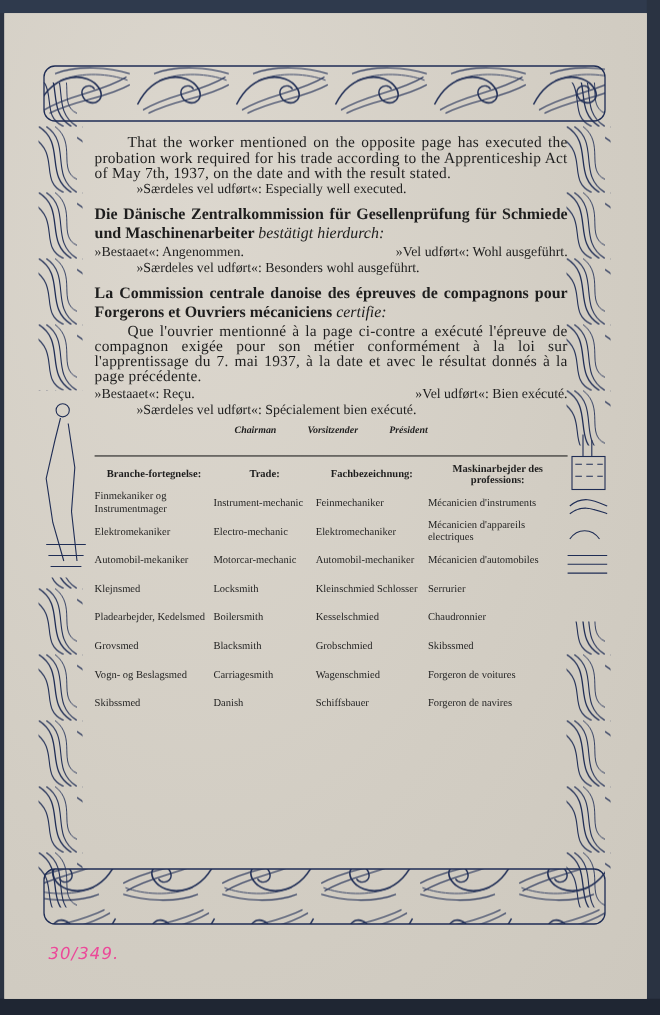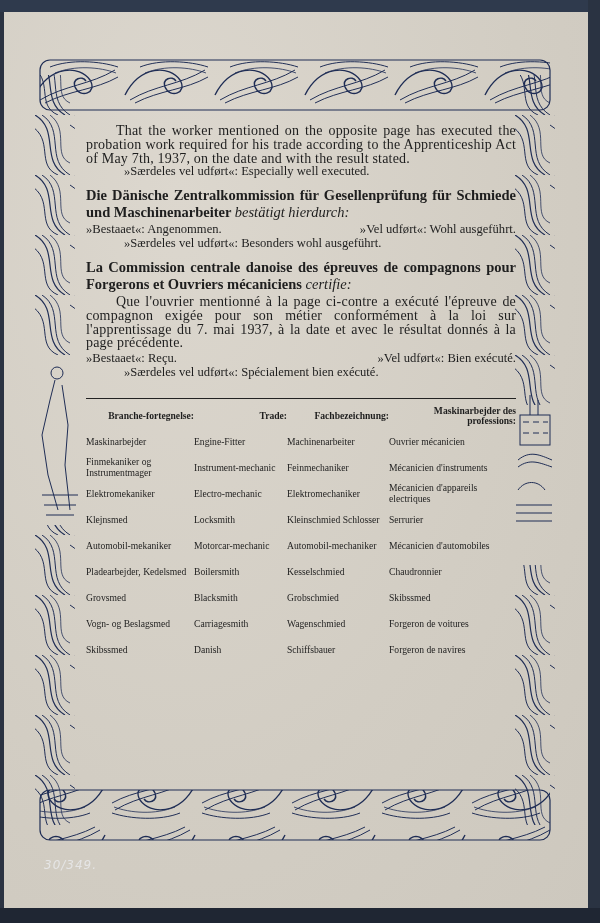--- a/index.html
+++ b/index.html
@@ -35,28 +35,28 @@
     text-indent: 30px; letter-spacing: 0.2px;
   }
   .res { font-size: 12.6px; line-height: 13.8px; margin: 2px 0 0 0; position: relative; height: 14px; }
   .res .l { position: absolute; left: 0; }
   .res .r { position: absolute; right: 0; }
   .res2 { font-size: 12.6px; line-height: 13.8px; margin: 0 0 0 38px; }
   .gap { height: 8px; }
   .sig { font-size: 9px; font-style: italic; font-weight: bold; text-align: center; margin-top: 6px; word-spacing: 26px; }
   .rule { border-top: 1.5px solid #222; margin: 18px 0 0 0; }
   table.trades { width: 430px; border-collapse: collapse; margin-top: 5px; font-size: 9.6px; line-height: 10.5px; }
-  table.trades th { text-align: right; font-weight: bold; vertical-align: middle; padding: 2px 0; }
+  table.trades th { text-align: center; font-weight: bold; vertical-align: middle; padding: 2px 0; }
   table.trades td { vertical-align: middle; padding: 2px 0; height: 22px; }
   table.trades td.c1, table.trades th.c1 { width: 108px; }
   table.trades td.c2, table.trades th.c2 { width: 93px; }
   table.trades td.c3, table.trades th.c3 { width: 102px; }
   .handnote {
     position: absolute; left: 44px; top: 858px; font-family: "DejaVu Sans", sans-serif;
-    font-style: italic; font-size: 12px; color: #e5e5e5; letter-spacing: 1px;
+    font-style: italic; font-size: 15px; color: #ec4899; letter-spacing: 1px;
   }
 </style>
 </head>
 <body>
 
 <div class="cover-top"></div>
 <div class="cover-right"></div>
 <div class="cover-bottom"></div>
 
 <div class="page"></div>
@@ -137,64 +137,59 @@
       <i>certifie:</i>
     </p>
     <p class="para">Que l'ouvrier mentionné à la page ci-contre a exécuté l'épreuve de compagnon exigée pour son métier conformément à la loi sur l'apprentissage du 7. mai 1937, à la date et avec le résultat donnés à la page précédente.</p>
     <div class="res">
       <span class="l">»Bestaaet«: Reçu.</span>
       <span class="r">»Vel udført«: Bien exécuté.</span>
     </div>
     <p class="res2">»Særdeles vel udført«: Spécialement bien exécuté.</p>
   </section>
 
+  <p class="sig">Chairman Vorsitzender Président</p>
 
   <div class="rule"></div>
 
   <table class="trades">
     <thead>
       <tr>
         <th class="c1">Branche-fortegnelse:</th>
         <th class="c2">Trade:</th>
         <th class="c3">Fachbezeichnung:</th>
         <th>Maskinarbejder des professions:</th>
       </tr>
     </thead>
     <tbody>
       <tr>
-        <td class="c1">Maskinarbejder</td>
-        <td class="c2">Engine-Fitter</td>
-        <td class="c3">Machinenarbeiter</td>
-        <td>Ouvrier mécanicien</td>
-      </tr>
-      <tr>
         <td class="c1">Finmekaniker og Instrumentmager</td>
         <td class="c2">Instrument-mechanic</td>
         <td class="c3">Feinmechaniker</td>
         <td>Mécanicien d'instruments</td>
       </tr>
       <tr>
         <td class="c1">Elektromekaniker</td>
         <td class="c2">Electro-mechanic</td>
         <td class="c3">Elektromechaniker</td>
         <td>Mécanicien d'appareils electriques</td>
       </tr>
       <tr>
+        <td class="c1">Automobil-mekaniker</td>
+        <td class="c2">Motorcar-mechanic</td>
+        <td class="c3">Automobil-mechaniker</td>
+        <td>Mécanicien d'automobiles</td>
+      </tr>
+      <tr>
         <td class="c1">Klejnsmed</td>
         <td class="c2">Locksmith</td>
         <td class="c3">Kleinschmied Schlosser</td>
         <td>Serrurier</td>
       </tr>
       <tr>
-        <td class="c1">Automobil-mekaniker</td>
-        <td class="c2">Motorcar-mechanic</td>
-        <td class="c3">Automobil-mechaniker</td>
-        <td>Mécanicien d'automobiles</td>
-      </tr>
-      <tr>
         <td class="c1">Pladearbejder, Kedelsmed</td>
         <td class="c2">Boilersmith</td>
         <td class="c3">Kesselschmied</td>
         <td>Chaudronnier</td>
       </tr>
       <tr>
         <td class="c1">Grovsmed</td>
         <td class="c2">Blacksmith</td>
         <td class="c3">Grobschmied</td>
         <td>Skibssmed</td>

